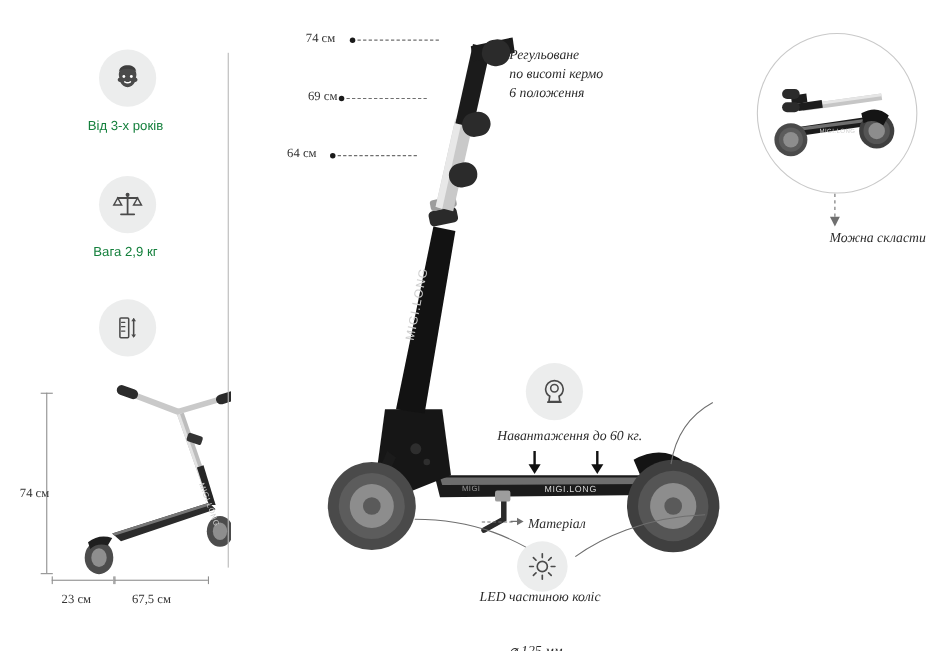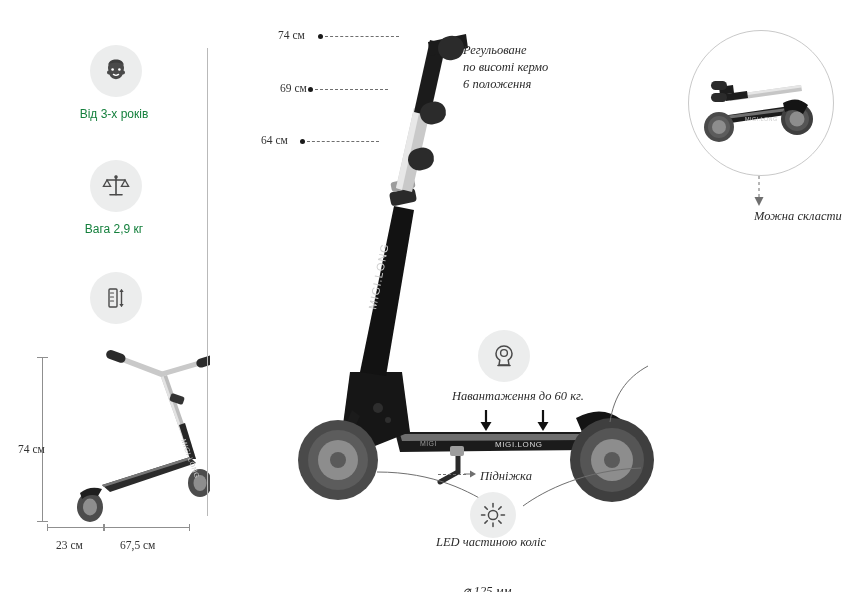--- a/index.html
+++ b/index.html
@@ -274,21 +274,21 @@
   <svg class="arrow-dn" style="left:535px; top:408px;" width="16" height="26">
     <path d="M8 2 V16" stroke="#111" stroke-width="2.2" fill="none"></path>
     <path d="M8 23 L2.5 14 H13.5 Z" fill="#111"></path>
   </svg>
 
   <div class="dashline" style="left:438px; top:474px; width:28px;"></div>
   <svg style="position:absolute; left:464px; top:468px;" width="14" height="12">
     <path d="M0 6 H9" stroke="#6f6f6f" stroke-width="1"></path>
     <path d="M12 6 L6 2.6 V9.4 Z" fill="#6f6f6f"></path>
   </svg>
-  <div class="it" style="left:480px; top:468px; white-space:nowrap;">Підніжка</div>
+  <div class="it" style="left:480px; top:468px; white-space:nowrap;">Матеріал</div>
 
   <svg style="position:absolute; left:375px; top:462px;" width="270" height="50">
     <path d="M2 10 C60 10, 95 30, 118 44" stroke="#6f6f6f" stroke-width="1" fill="none"></path>
     <path d="M266 6 C210 8, 170 28, 148 44" stroke="#6f6f6f" stroke-width="1" fill="none"></path>
   </svg>
   <div class="badge" style="left:470px; top:492px; width:46px; height:46px;">
     <svg width="26" height="26" viewBox="0 0 26 26">
       <circle cx="13" cy="13" r="4.6" fill="none" stroke="#4a4a4a" stroke-width="1.5"></circle>
       <g stroke="#4a4a4a" stroke-width="1.5" stroke-linecap="round">
         <path d="M13 1.5v3.4"></path>

